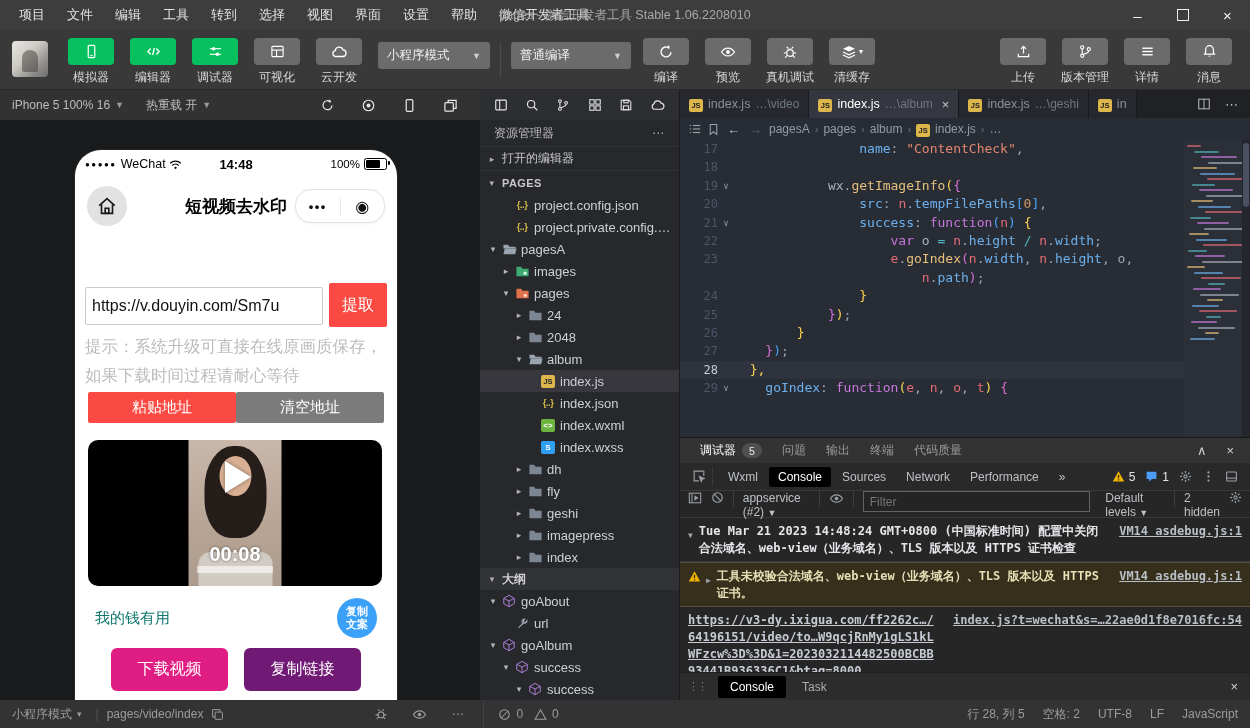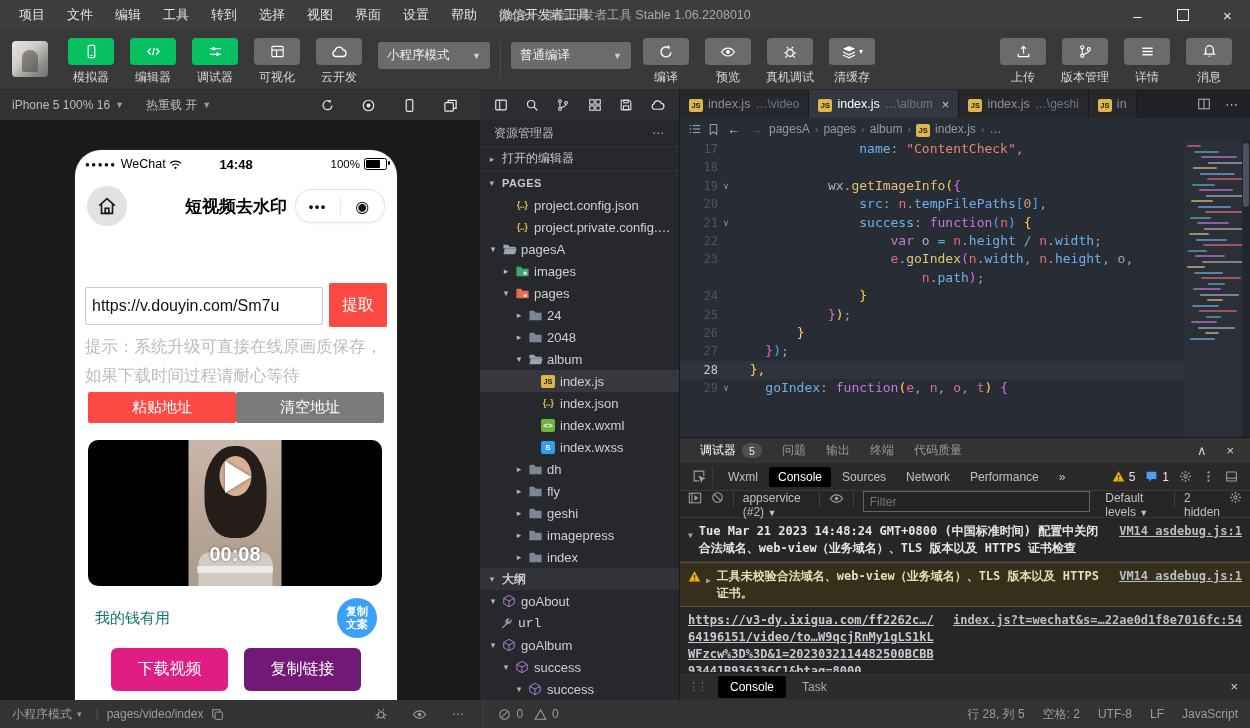--- a/index.html
+++ b/index.html
@@ -659,21 +659,21 @@
       <div class="tree-row" style="padding-left: 6px;">
         <span class="tchev">▾</span>
         <span class="icon ticon">
           <svg width="14" height="14" viewBox="0 0 16 16" fill="none" stroke="#b180d7" stroke-width="1.1">
             <path d="M8 1.5 14 5v6L8 14.5 2 11V5z"></path>
             <path d="M8 14.5V8M2 5l6 3 6-3"></path>
           </svg>
         </span>
         <span>goAbout</span>
       </div>
-      <div class="tree-row" style="padding-left: 3px; font-family: Liberation Mono, monospace;">
+      <div class="tree-row" style="padding-left: 19px;">
         <span class="tchev"></span>
         <span class="icon ticon">
           <svg width="13" height="13" viewBox="0 0 16 16" fill="none" stroke="#9da5b4" stroke-width="1.4">
             <path d="M3 13.5 8.5 8"></path>
             <path d="M13.5 4.5a3.2 3.2 0 0 1-4.6 2.9L8 8.3 7.7 7a3.2 3.2 0 0 1 2.9-4.6l-1.4 2 .5 1.9 1.9.5z"></path>
           </svg>
         </span>
         <span>url</span>
       </div>
       <div class="tree-row" style="padding-left: 6px;">

